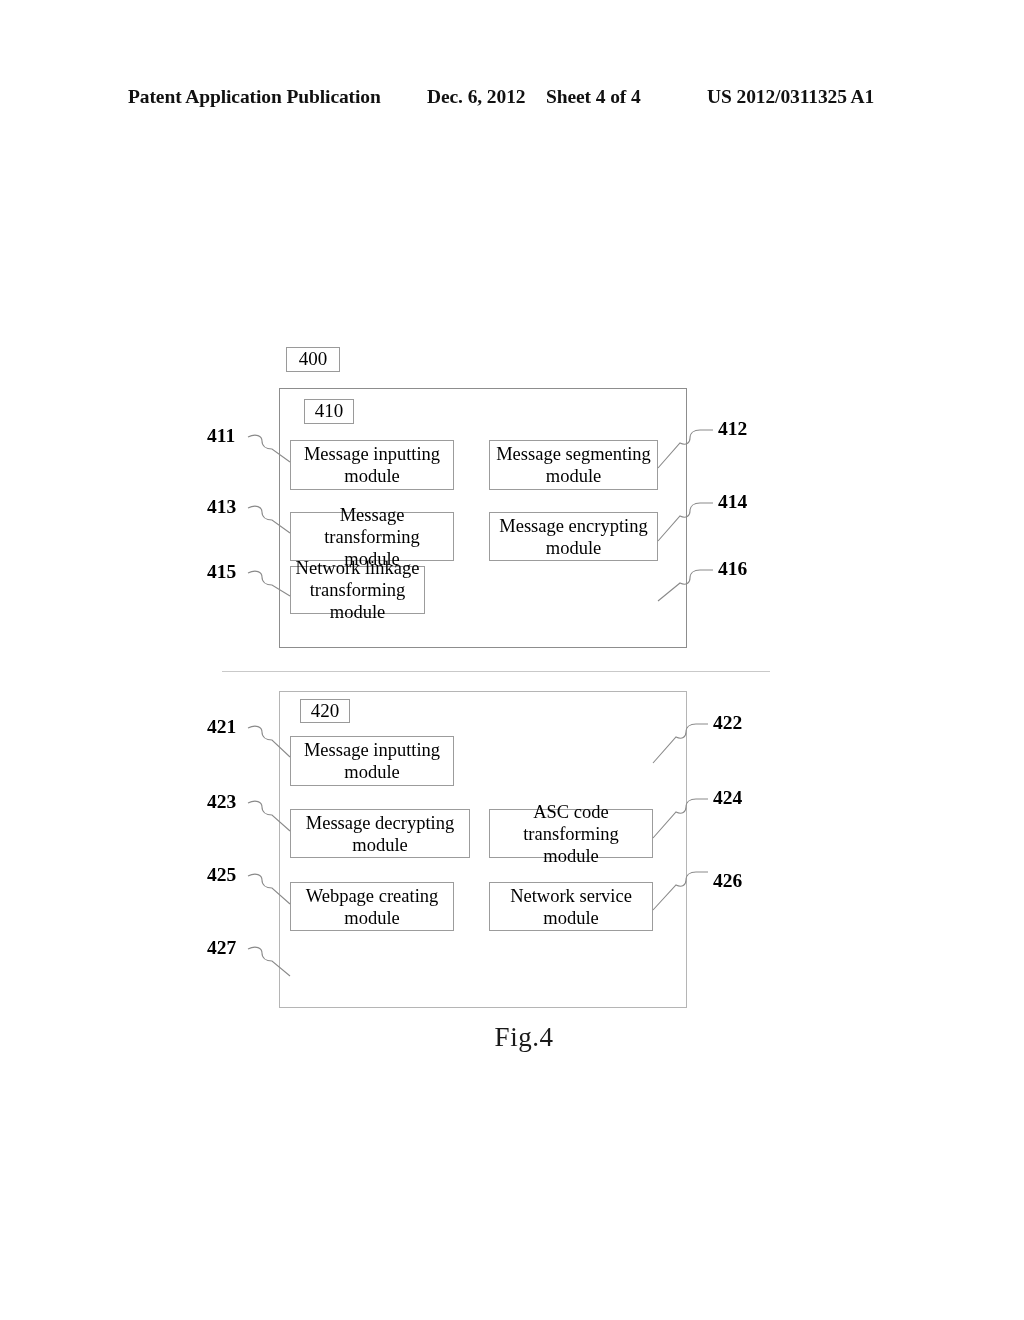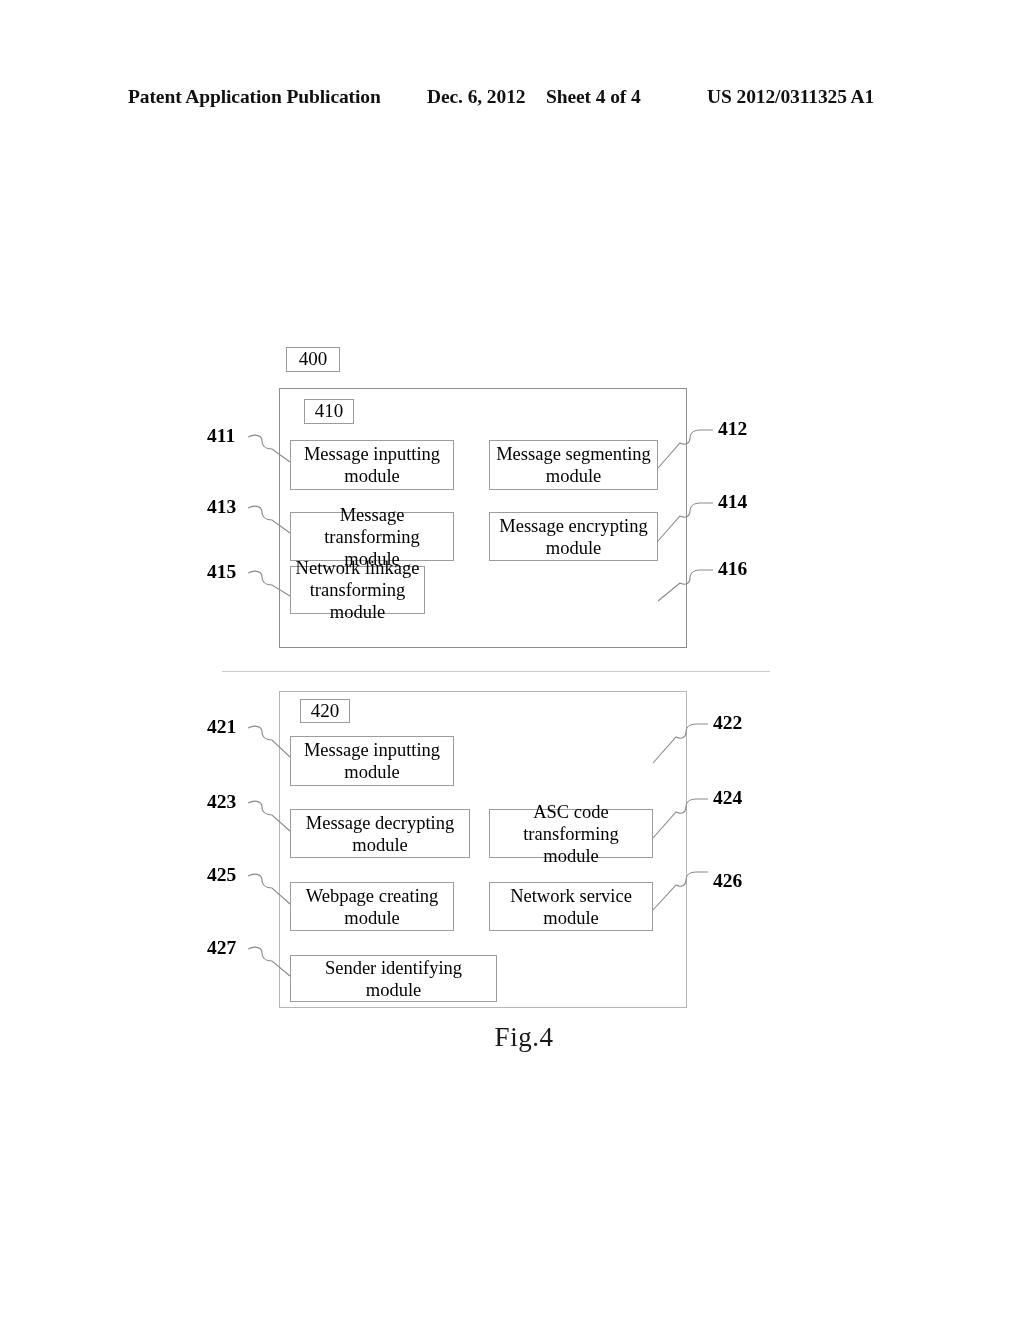--- a/index.html
+++ b/index.html
@@ -185,21 +185,20 @@
 
 
   <div class="module-box" style="left:290px; top:809px; width:180px; height:49px;">Message decrypting module</div>
 
   <div class="module-box" style="left:489px; top:809px; width:164px; height:49px;">ASC code transforming module</div>
 
   <div class="module-box" style="left:290px; top:882px; width:164px; height:49px;">Webpage creating module</div>
 
   <div class="module-box" style="left:489px; top:882px; width:164px; height:49px;">Network service module</div>
 
-  <div class="module-box" style="left:290px; top:955px; width:207px; height:47px;">Sender identifying module</div>
 
   <div class="ref-num" style="left:207px; top:716px;">421</div>
   <div class="ref-num" style="left:713px; top:712px;">422</div>
   <div class="ref-num" style="left:207px; top:791px;">423</div>
   <div class="ref-num" style="left:713px; top:787px;">424</div>
   <div class="ref-num" style="left:207px; top:864px;">425</div>
   <div class="ref-num" style="left:713px; top:860px;margin-top:10px;">426</div>
   <div class="ref-num" style="left:207px; top:937px;">427</div>
 
   <svg id="leaders" viewBox="0 0 1024 1320">

